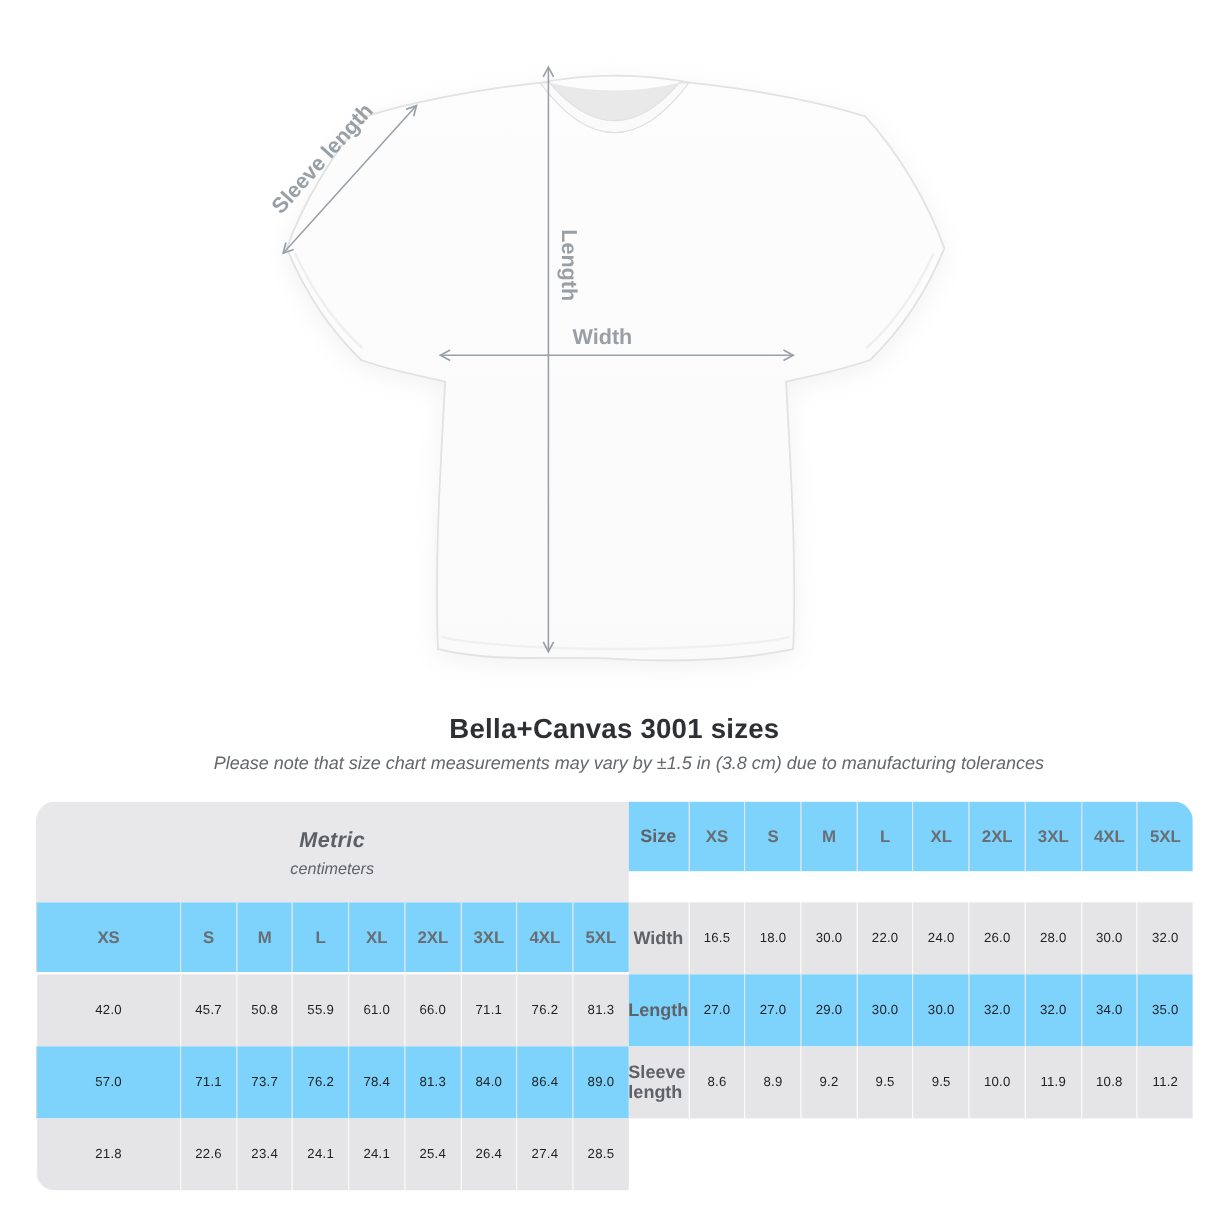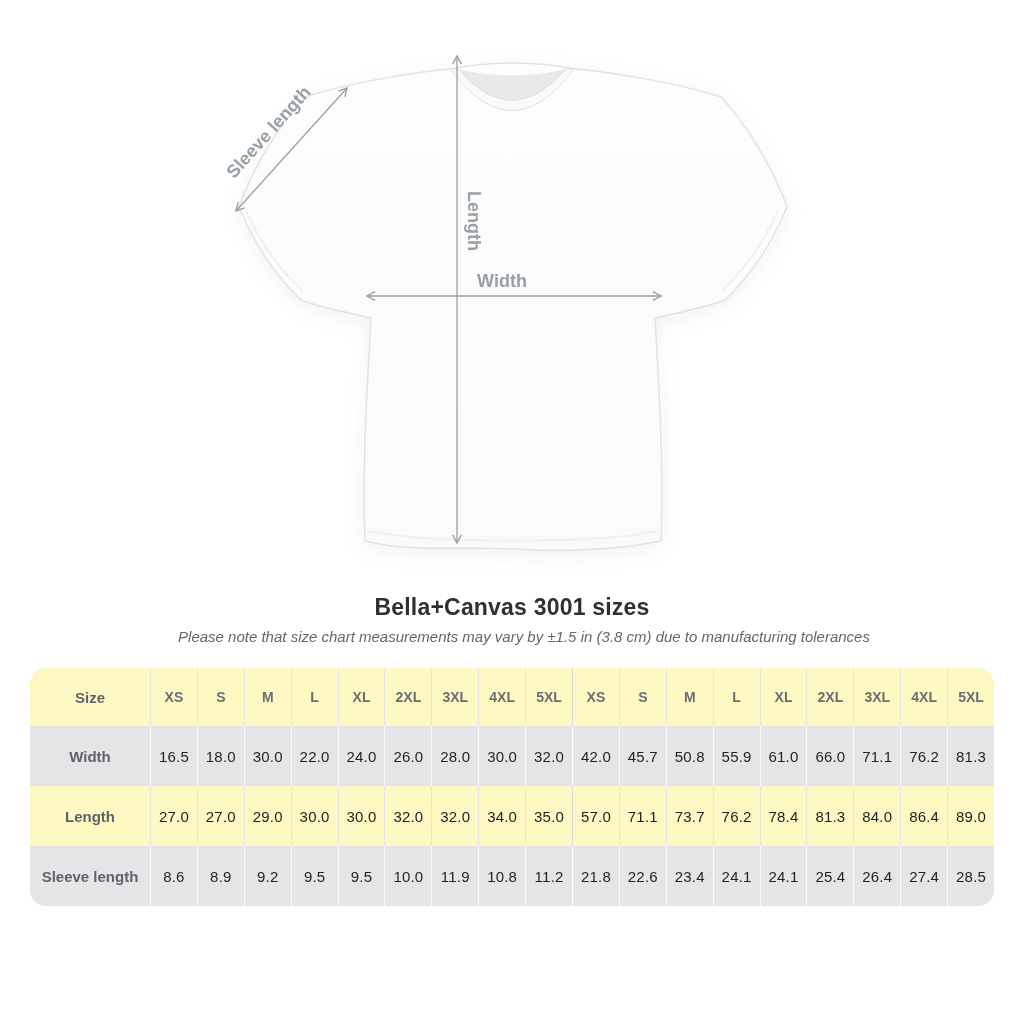--- a/index.html
+++ b/index.html
@@ -18,25 +18,25 @@
   
   .table-wrap{width:964px;margin:23px auto 0;}
   #size-grid{display:grid;grid-template-columns:120px repeat(18,1fr);width:964px;border-radius:16px;overflow:hidden;background:#fff;}
   .cell{display:flex;align-items:center;justify-content:center;box-sizing:border-box;}
   .group-cell{grid-column:span 10;height:84px;background:#e8e8ea;flex-direction:column;gap:5px;}
   .group-cell.span9{grid-column:span 9;}
   .group-label{font-size:18px;font-weight:700;font-style:italic;color:#5c6064;letter-spacing:.3px;}
   .group-unit{font-size:13.5px;font-style:italic;color:#5f6368;}
   .hsize{height:58px;}
   .hdata{height:60px;}
-  .row-white{background:#fef9c3;}
+  .row-white{background:#7dd3fc;}
   .row-gray{background:#e5e5e7;}
   .label-cell{font-size:15px;font-weight:700;color:#5f6368;}
   .size-cell{font-size:14px;font-weight:700;color:#696e73;}
-  .value-cell{font-size:15px;color:#1e2022;letter-spacing:.2px;}
+  .value-cell{font-size:11px;color:#1e2022;letter-spacing:.2px;}
   .row-white.sep{border-left:1px solid #e4e4e6;}
   .row-gray.sep{border-left:1px solid rgba(255,255,255,.8);}
   .row-white.group-div{border-left:1px solid #d8d8da;}
   .row-gray.group-div{border-left:1px solid rgba(255,255,255,.95);}
 </style>
 </head>
 <body>
 
 <div class="page">
 
@@ -88,20 +88,24 @@
         <text x="273" y="136" text-anchor="middle" transform="rotate(-48 273 136)">Sleeve length</text>
       </g>
     </svg>
   </div>
 
   <h1 class="title">Bella+Canvas 3001 sizes</h1>
   <p class="subtitle">Please note that size chart measurements may vary by ±1.5 in (3.8 cm) due to manufacturing tolerances</p>
 
   <div class="table-wrap">
     <div id="size-grid">
+        <div class="cell group-cell span9">
+          <div class="cell group-label">Metric</div>
+          <div class="cell group-unit">centimeters</div>
+        </div>
         <div class="cell label-cell row-white hsize">Size</div>
         <div class="cell size-cell row-white hsize sep">XS</div>
         <div class="cell size-cell row-white hsize sep">S</div>
         <div class="cell size-cell row-white hsize sep">M</div>
         <div class="cell size-cell row-white hsize sep">L</div>
         <div class="cell size-cell row-white hsize sep">XL</div>
         <div class="cell size-cell row-white hsize sep">2XL</div>
         <div class="cell size-cell row-white hsize sep">3XL</div>
         <div class="cell size-cell row-white hsize sep">4XL</div>
         <div class="cell size-cell row-white hsize sep">5XL</div>

